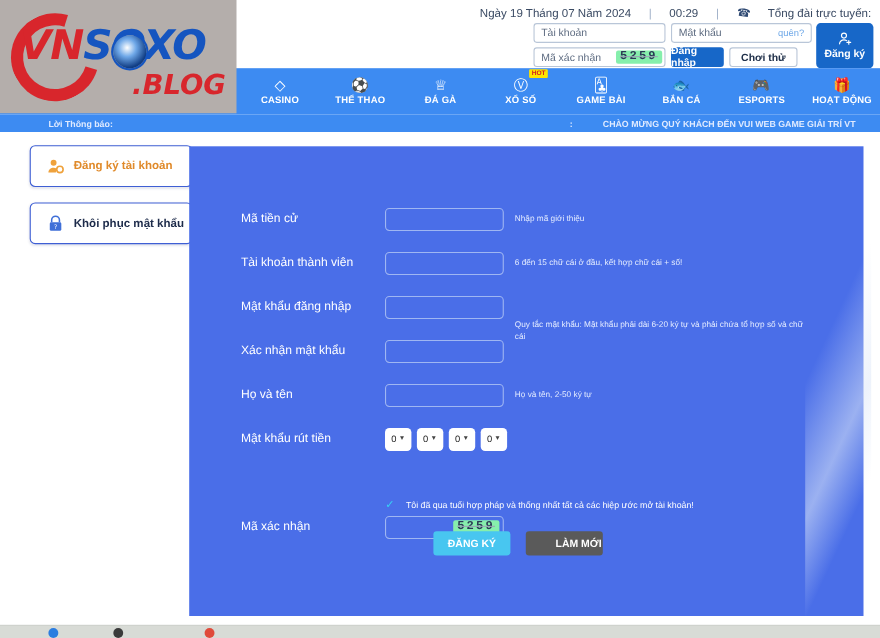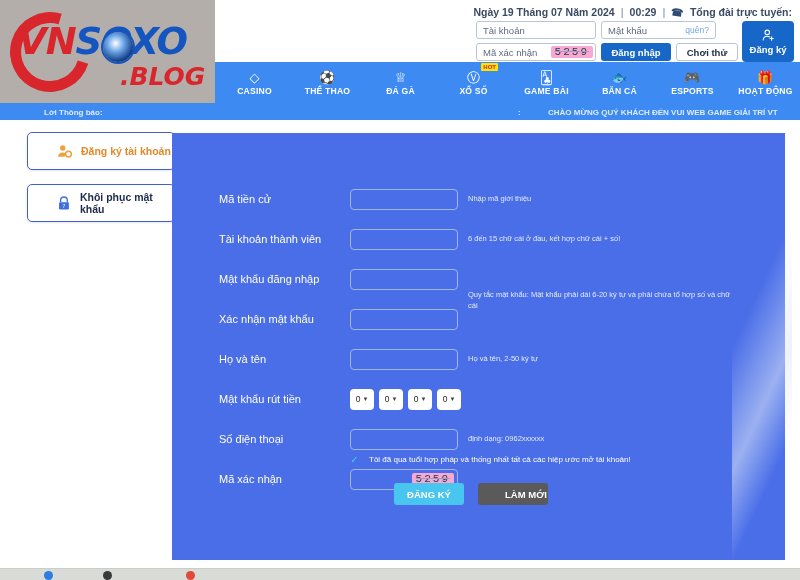--- a/index.html
+++ b/index.html
@@ -12,48 +12,48 @@
   #page { position: relative; width: 800px; height: 580px; background:#fff; }
 
   
   .topbar {
     position: absolute; left:0; top:0; width:800px; height:62px;
     background:#ffffff;
   }
   .top-meta {
     position:absolute; right:8px; top:6px;
     font-size:10.5px; color:#3a4a63; white-space:nowrap;
-    display:flex; align-items:center; gap:6px;font-weight:bold;
+    display:flex; align-items:center; gap:16px;
   }
   .top-meta .sep { color:#9fb0c8; }
   .phone-ico { display:inline-block; transform:rotate(8deg); font-size:10px; color:#2f4a73;}
 
   .login-zone {
     position:absolute; right:6px; top:21px;
     display:flex; align-items:flex-start; gap:4px;
   }
   .login-fields { display:flex; flex-direction:column; gap:4px; }
   .login-row { display:flex; gap:5px; }
   .inp {
     height:18px; border:1px solid #b9c6d8; border-radius:3px;
     background:#fff; font-size:9.5px; color:#5d6b80;
     padding:0 6px; display:flex; align-items:center;
   }
   .inp.acct { width:120px; }
-  .inp.pass { width:115px; justify-content:space-between; }
+  .inp.pass { width:128px; justify-content:space-between; }
   .inp.captcha { width:120px; justify-content:space-between; padding-right:2px;}
   .forgot { color:#6ea8e8; font-size:8.5px; }
   .cap-img {
-    background:#f9a8d4; color:#2b3a55; font-family:"Liberation Mono", monospace;
-    font-size:11px; letter-spacing:2px; font-weight:normal;
+    background:#86efac; color:#2b3a55; font-family:"Liberation Mono", monospace;
+    font-size:11px; letter-spacing:2px; font-weight:bold;
     padding:0px 4px; border-radius:2px;
     text-decoration: line-through; text-decoration-color:#9aa3b5;
   }
   .btn-login {
-    width:70px; height:18px; background:#1767c8; color:#fff;
+    width:48px; height:18px; background:#1767c8; color:#fff;
     font-size:9.5px; font-weight:bold; border-radius:3px;
     display:flex; align-items:center; justify-content:center;
   }
   .btn-try {
     width:62px; height:18px; background:#fff; color:#20304a;
     font-size:9.5px; font-weight:bold; border:1px solid #b9c6d8; border-radius:3px;
     display:flex; align-items:center; justify-content:center;
   }
   .btn-reg {
     width:52px; height:41px; background:#1767c8; color:#fff; border-radius:4px;
@@ -104,21 +104,21 @@
   .body-wrap::after{
     content:""; position:absolute; right:8px; top:0; width:60px; height:440px;
     background:linear-gradient(115deg, rgba(235,241,252,0) 40%, rgba(222,232,248,.55) 62%, rgba(235,241,252,0) 78%);
     pointer-events:none;
   }
 
   .sidebar { position:absolute; left:27px; top:12px; width:148px; }
   .side-btn {
     width:148px; height:38px; background:#fff;
     border:1px solid #3f5fd4; border-radius:5px;
-    display:flex; align-items:center; gap:8px; padding-left:28px;
+    display:flex; align-items:center; gap:8px; padding-left:14px;
     margin-bottom:14px; box-shadow:0 1px 2px rgba(40,60,120,.12);
   }
   .side-btn .slbl { font-size:10.5px; color:#1d2b4a; font-weight:bold; }
   .side-btn.active .slbl { color:#e08a2a; }
 
   
   .panel {
     position:absolute; left:172px; top:13px; width:613px; height:427px;
     background:#4a6ee8;
   }
@@ -393,27 +393,20 @@
             <span class="carat">▼</span>
           </div>
           <div class="sel">
             <span>0</span>
             <span class="carat">▼</span>
           </div>
         </div>
         <span class="fhint"></span>
       </div>
 
-      <div class="frow" style="top:286px;">
-        <span class="flabel">Số điện thoại</span>
-        <div class="fctrl">
-          <div class="fin"></div>
-        </div>
-        <span class="fhint">định dạng: 0962xxxxxx</span>
-      </div>
 
       <div class="frow" style="top:326px;">
         <span class="flabel">Mã xác nhận</span>
         <div class="fctrl">
           <div class="fin cap">
             <span class="cap-img">5259</span>
           </div>
         </div>
         <span class="fhint"></span>
       </div>

